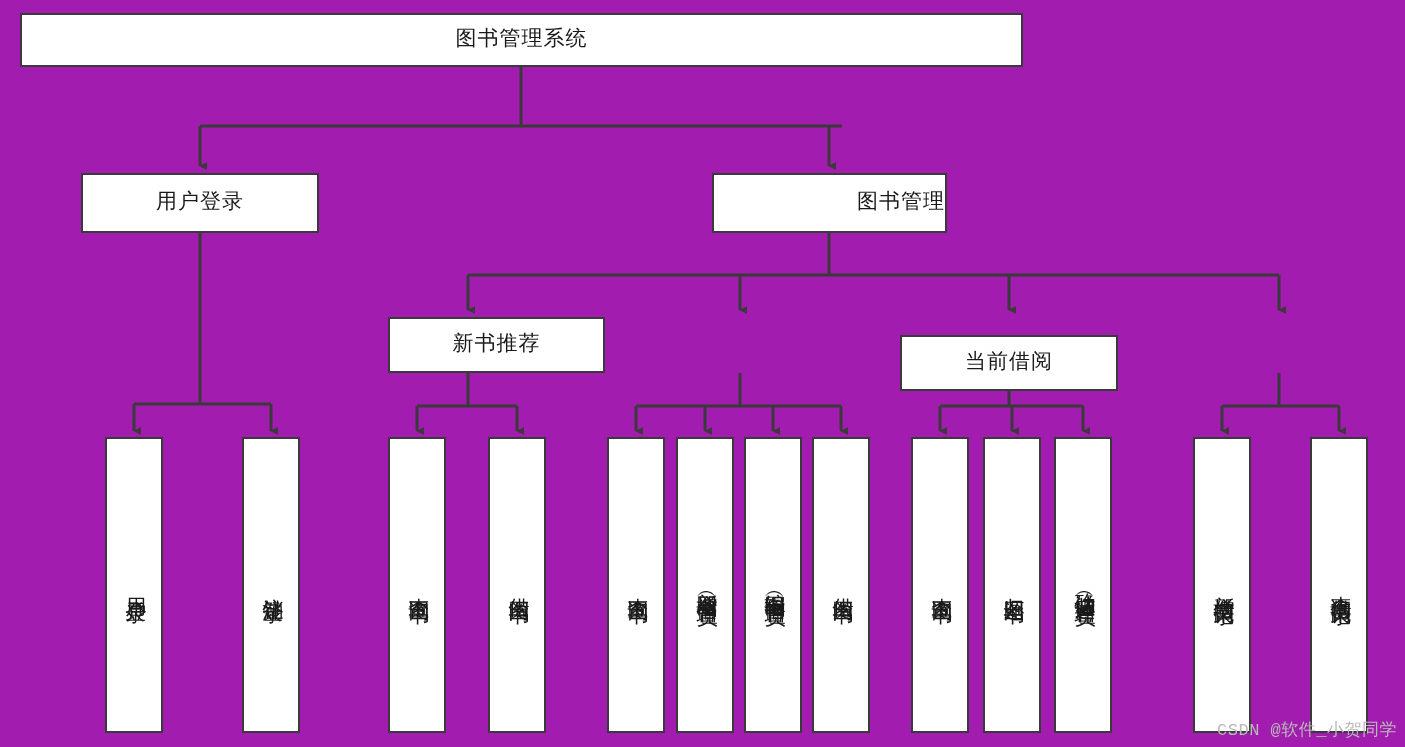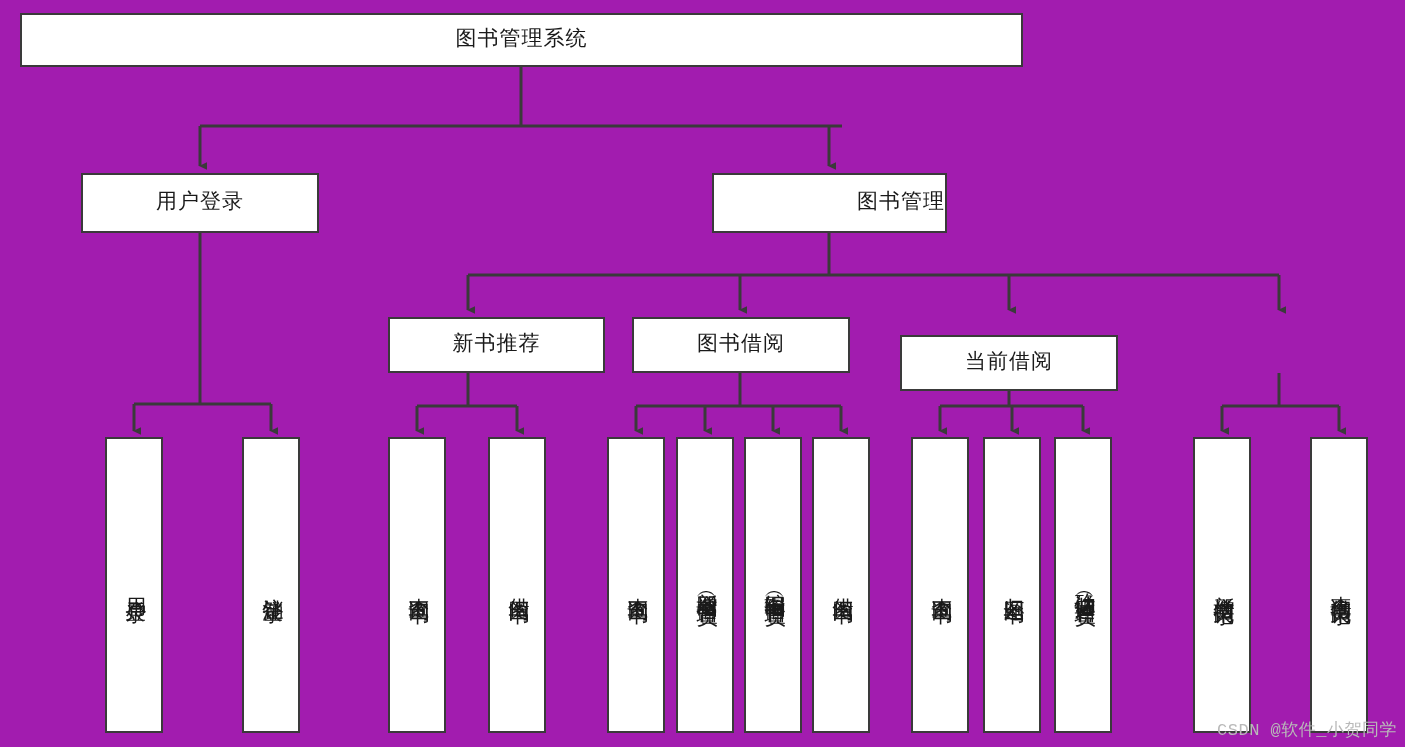--- a/index.html
+++ b/index.html
@@ -132,23 +132,20 @@
   <div class="node horiz" style="left:81px; top:173px; width:238px; height:60px;">
     <span class="nlabel">用户登录</span>
   </div>
   <div class="node horiz" style="left:712px; top:173px; width:235px; height:60px;justify-content:flex-end;">
     <span class="nlabel">图书管理</span>
   </div>
 
   <div class="node horiz" style="left:360px; top:317px; width:217px; height:56px;margin-left:28px;">
     <span class="nlabel">新书推荐</span>
   </div>
-  <div class="node horiz" style="left:632px; top:317px; width:218px; height:56px;">
-    <span class="nlabel">图书借阅</span>
-  </div>
   <div class="node horiz" style="left:900px; top:335px; width:218px; height:56px;">
     <span class="nlabel">当前借阅</span>
   </div>
 
   <div class="node vert" style="left:105px; top:437px; width:58px; height:296px;">
     <span class="nlabel">用户登录</span>
   </div>
   <div class="node vert" style="left:242px; top:437px; width:58px; height:296px;">
     <span class="nlabel">注销登录</span>
   </div>

